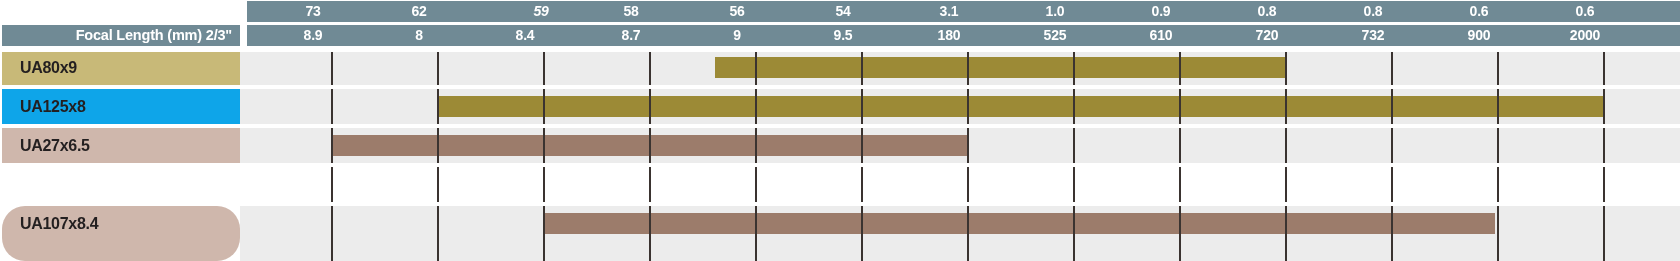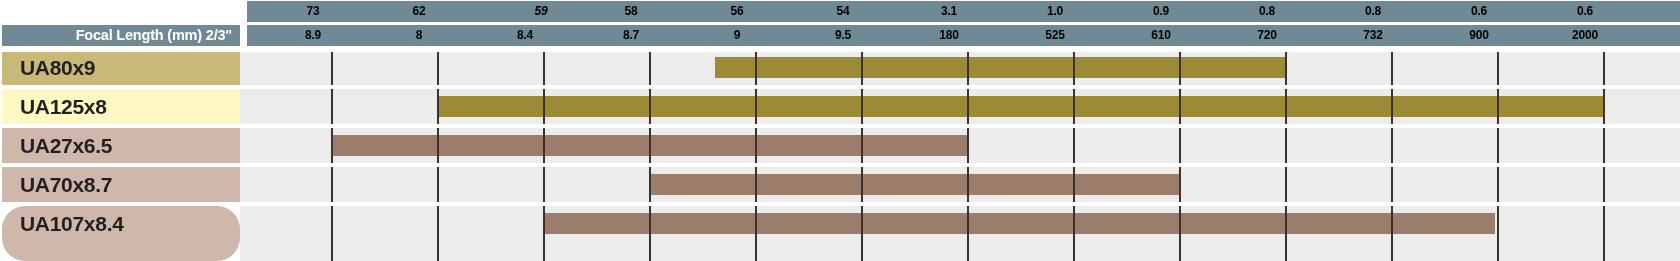--- a/index.html
+++ b/index.html
@@ -54,22 +54,22 @@
     top: 0;
     width: 1433px;
     height: 21px;
     background: #708a95;
   }
   .header-cell {
     position: absolute;
     top: 0;
     height: 21px;
     line-height: 21px;
-    color: #000000;
-    font-size: 12px;
+    color: #ffffff;
+    font-size: 14px;
     font-weight: bold;
     text-align: center;
     letter-spacing: -0.2px;
     transform: translateX(-50%);
     white-space: nowrap;
   }
 
   
   .plot {
     position: absolute;
@@ -85,21 +85,21 @@
     width: 1680px;
     height: 35px;
   }
   .row-label {
     position: absolute;
     left: 2px;
     top: 0;
     width: 238px;
     height: 35px;
     line-height: 35px;
-    font-size: 21px;
+    font-size: 16px;
     font-weight: bold;
     color: #231f20;
     padding-left: 18px;
     box-sizing: border-box;
     white-space: nowrap;
     overflow: hidden;
     letter-spacing: -0.3px;
   }
   .row-track {
     position: absolute;
@@ -218,39 +218,33 @@
   <div class="plot">
 
     <div class="row" style="top:2px;">
       <div class="row-label" style="background:#c8b978;">UA80x9</div>
       <div class="row-track">
         <div class="row-bar" style="left:475px;width:570px;background:#9c8a36;"></div>
       </div>
     </div>
 
     <div class="row" style="top:41px;">
-      <div class="row-label" style="background:#fef9c3;">UA125x8</div>
+      <div class="row-label" style="background:#0ea5e9;">UA125x8</div>
       <div class="row-track">
         <div class="row-bar" style="left:199px;width:1164px;background:#9c8a36;"></div>
       </div>
     </div>
 
     <div class="row" style="top:80px;">
       <div class="row-label" style="background:#cfb7ac;">UA27x6.5</div>
       <div class="row-track">
         <div class="row-bar" style="left:93px;width:636px;background:#9c7c6b;"></div>
       </div>
     </div>
 
-    <div class="row" style="top:119px;">
-      <div class="row-label" style="background:#cfb7ac;">UA70x8.7</div>
-      <div class="row-track">
-        <div class="row-bar" style="left:411px;width:530px;background:#9c7c6b;"></div>
-      </div>
-    </div>
 
     <div class="row" style="top:158px;height:55px;">
       <div class="row-label" style="background:#cfb7ac;height:55px;line-height:35px;border-radius:23px;">UA107x8.4</div>
       <div class="row-track" style="height:55px;">
         <div class="row-bar" style="left:305px;width:950px;background:#9c7c6b;"></div>
       </div>
     </div>
 
     <div class="row-gap" style="top:0px;"></div>
     <div class="row-gap" style="top:37px;"></div>

